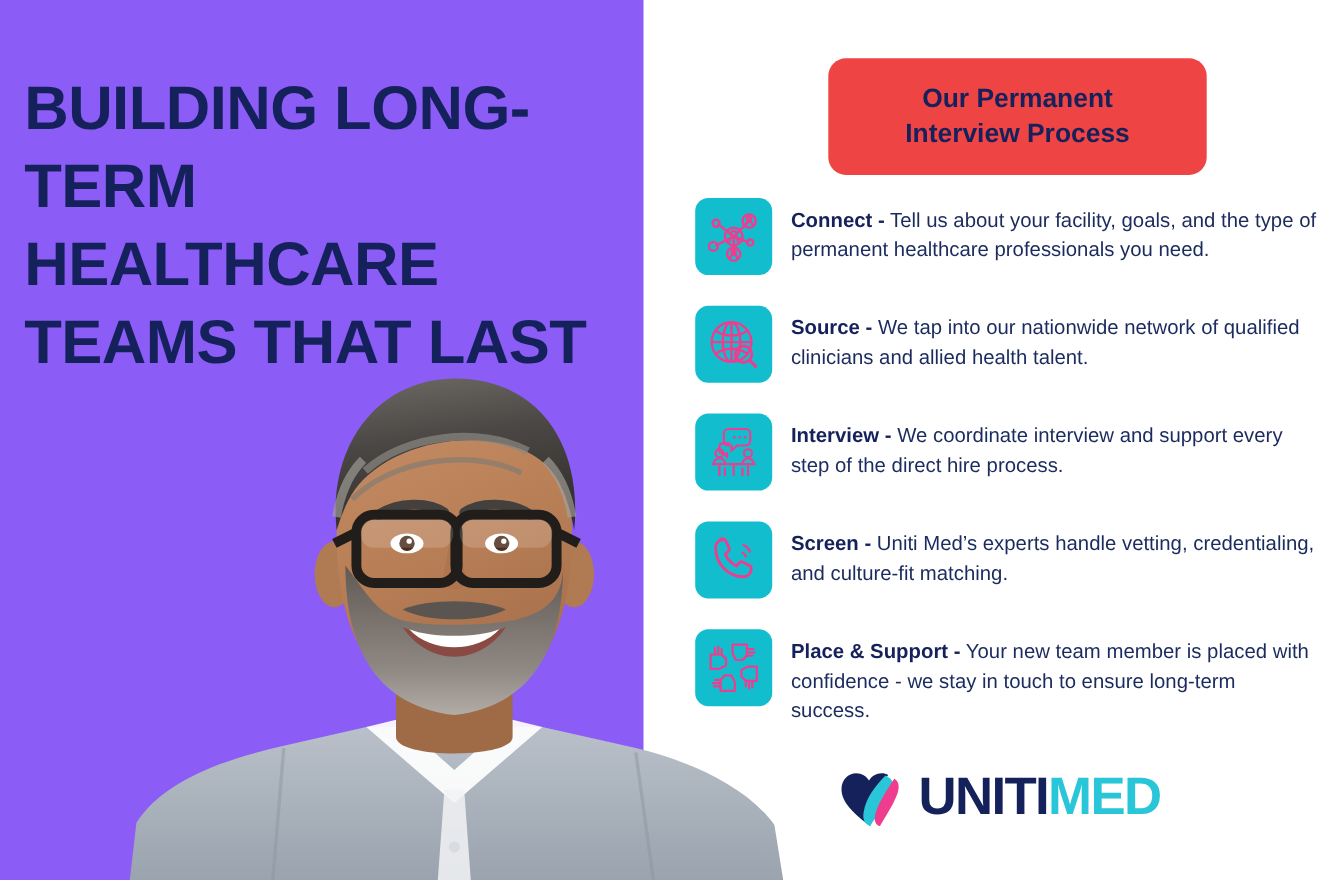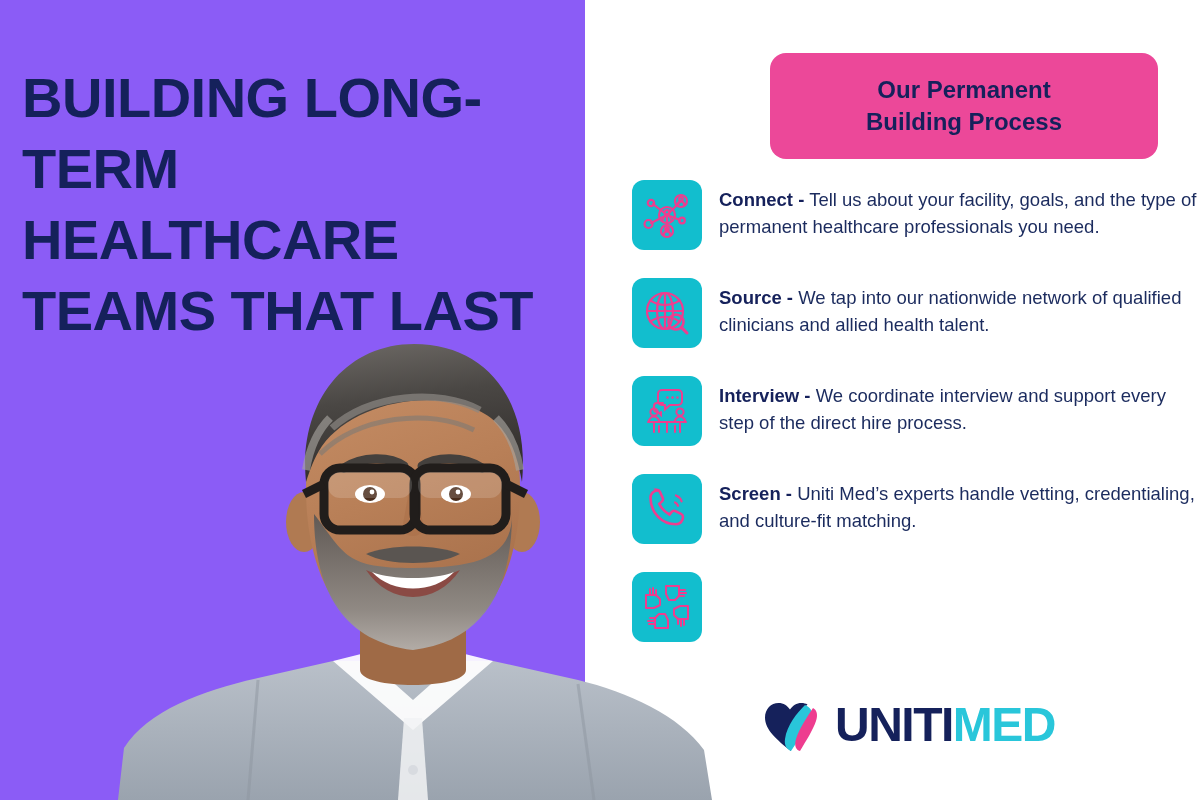--- a/index.html
+++ b/index.html
@@ -53,23 +53,23 @@
   
   .right-panel {
     position:absolute;
     left:585px; top:0;
     width:615px; height:800px;
     background:transparent;
   }
 
   .badge {
     position:absolute;
-    left:185px; top:53px;
-    width:388px; height:106px;
-    background:#ec4899;
+    left:168px; top:53px;
+    width:344px; height:106px;
+    background:#ef4444;
     border-radius:16px;
     display:flex;
     align-items:center;
     justify-content:center;
     text-align:center;
   }
   .badge-text {
     color:#15215B;
     font-size:24px;
     font-weight:bold;
@@ -231,21 +231,21 @@
         <path d="M412 152 C408 128 400 112 388 100" stroke="#a5a19d" stroke-width="8" fill="none" opacity="0.65"></path>
       </g>
     </svg>
   </div>
 
   <div class="right-panel">
 
     <div class="badge">
       <div class="badge-text">
         <span>Our Permanent</span><br>
-        <span>Building Process</span>
+        <span>Interview Process</span>
       </div>
     </div>
 
     <div class="steps">
 
       <div class="step h2">
         <div class="icon-tile">
           <svg width="50" height="50" viewBox="0 0 50 50" fill="none" stroke="#EE3D8F" stroke-width="2.2" stroke-linecap="round">
             <line x1="25" y1="25" x2="11" y2="14"></line>
             <line x1="25" y1="25" x2="39" y2="11"></line>
@@ -345,20 +345,24 @@
             <g transform="rotate(180 25 25)">
               <path d="M4 13h10l4 4v6l-6 3H4z"></path>
               <path d="M8 13V7M11 13V6M14 13.5V8"></path>
             </g>
             <g transform="rotate(270 25 25)">
               <path d="M4 13h10l4 4v6l-6 3H4z"></path>
               <path d="M8 13V7M11 13V6M14 13.5V8"></path>
             </g>
           </svg>
         </div>
+        <div class="step-text">
+          <span class="step-label">Place &amp; Support -</span>
+          <span class="step-desc"> Your new team member is placed with confidence - we stay in touch to ensure long-term success.</span>
+        </div>
       </div>
 
     </div>
 
     <div class="logo">
       <svg class="logo-mark" viewBox="0 0 62 62">
         <path d="M30 57C16 46 4 36 4 23.5 4 15 10 9 17.5 9c5 0 9 2.6 11.5 6.6C31.5 11.6 35.5 9 40.5 9
                  c2.2 0 4.2.5 6 1.5C40 17 32 28 30 57Z" fill="#15215B"></path>
         <path d="M44 11C36 19 26 31 24 45c-1 7 2 10 6 12 7-11 16-22 20-31 3-6 1-12-6-15Z" fill="#29C6DA"></path>
         <path d="M52 14c-6 9-14 21-17 31-2 7 0 11 4 12 6-10 13-21 16-30 2-6 1-11-3-13Z" fill="#EE3D8F"></path>

